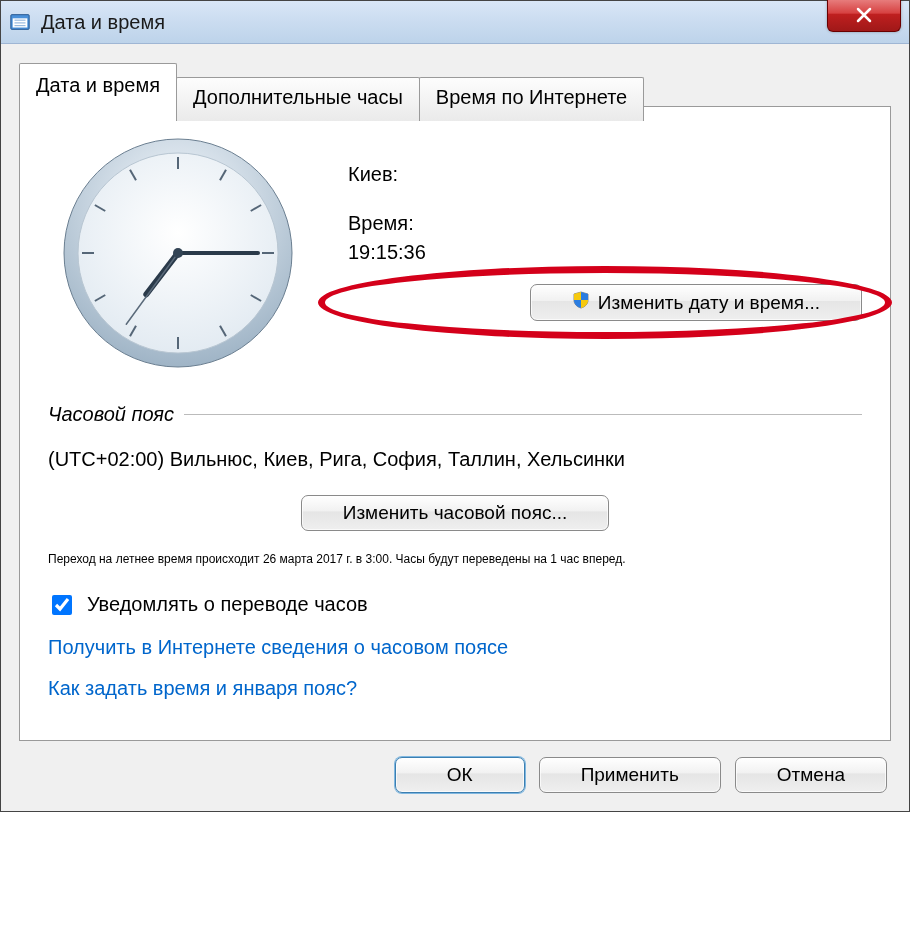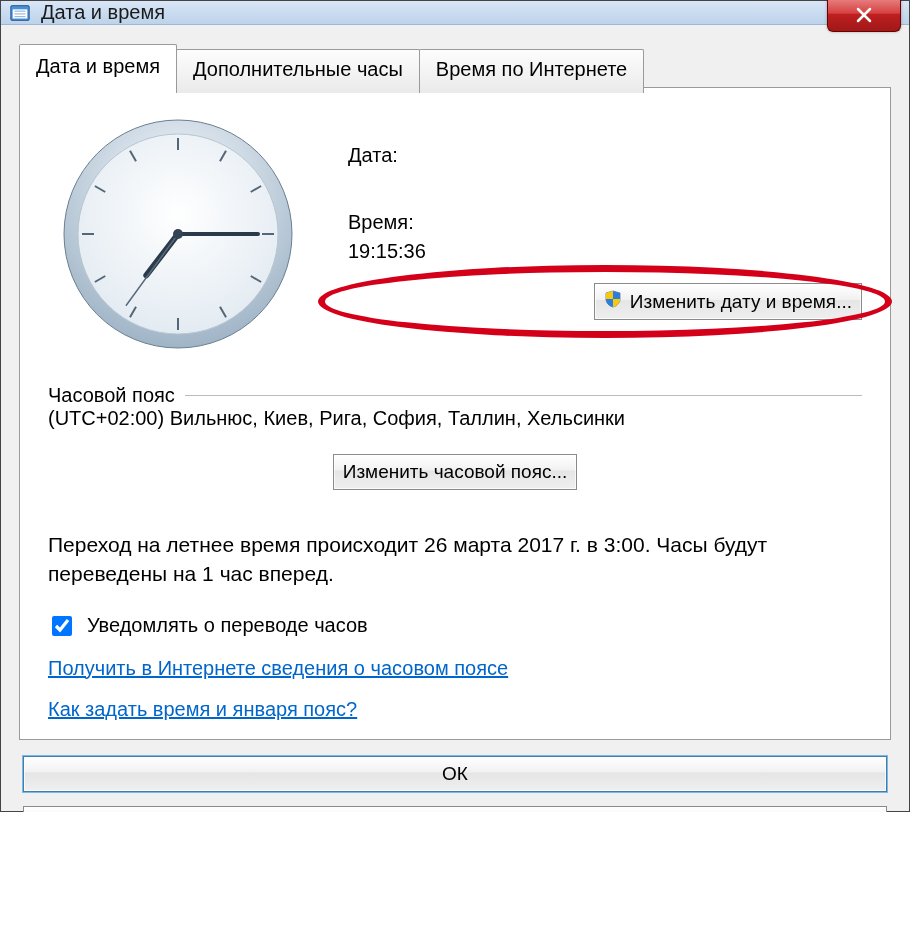--- a/index.html
+++ b/index.html
@@ -81,21 +81,21 @@
   cursor: default;
 }
 .tab.active {
   background: #fff;
   top: 1px;
   padding-top: 10px;
   z-index: 3;
 }
 .tab.inactive {
   background: linear-gradient(to bottom, #fdfdfd 0%, #eaeaea 100%);
-  top: 6px;
+  top: 15px;
 }
 
 .tabpanel {
   flex: 1;
   background: #fff;
   border: 1px solid #9a9a9a;
   padding: 26px 28px 18px 28px;
   position: relative;
   z-index: 1;
   box-sizing: border-box;
@@ -126,24 +126,24 @@
   margin-bottom: 8px;
 }
 
 .btn {
   display: inline-flex;
   align-items: center;
   justify-content: center;
   gap: 8px;
   font-size: 19px;
   font-family: inherit;
-  padding: 6px 9px;
+  padding: 6px 41px;
   background: linear-gradient(to bottom, #ffffff 0%, #f1f1f1 45%, #e5e5e5 46%, #efefef 100%);
   border: 1px solid #8a8a8a;
-  border-radius: 0;
+  border-radius: 7px;
   cursor: default;
   white-space: nowrap;
   box-shadow: inset 0 0 0 1px rgba(255,255,255,0.7);
 }
 .btn.primary-default {
   border: 1px solid #3c7fb1;
   box-shadow: 0 0 0 1px #7fb7e0, inset 0 0 0 1px rgba(255,255,255,0.7);
 }
 
 .highlight-ellipse {
@@ -151,71 +151,71 @@
   border: 7px solid #d4001a;
   border-radius: 50% / 50%;
   pointer-events: none;
 }
 
 .section-header {
   display: flex;
   align-items: center;
   margin-top: 30px;
   gap: 10px;
+  font-style: italic;
 }
 .section-header .hdr-text {
   font-size: 20px;
   white-space: nowrap;
 }
 .section-header .hline {
   flex: 1;
   height: 1px;
   background: #bbb;
 }
 .tz-text {
   font-size: 20px;
+  margin-top: 22px;
 }
 .right-btn-row {
   display: flex;
   justify-content: center;
   margin-top: 24px;
 }
 
 .dst-text {
-  font-size: 21px;
-  margin-top: 40px;
+  font-size: 12px;
+  margin-top: 20px;
   line-height: 1.4;
 }
 .check-row {
   display: flex;
   align-items: center;
   gap: 12px;
   margin-top: 24px;
   font-size: 20px;
 }
 .check-row input {
   width: 20px;
   height: 20px;
 }
 .link {
   color: #0066cc;
-  text-decoration: underline;
   font-size: 20px;
   margin-top: 18px;
   display: inline-block;
   cursor: pointer;
 }
 
 .button-row {
   margin-top: 16px;
   display: flex;
-  justify-content: flex-start;
+  justify-content: flex-end;
   gap: 14px;
   padding: 0 4px;
-  flex-direction: column;
 }
 .button-row .btn {
   min-width: 130px;
 }
 
 </style>
 </head>
 <body>
 
 <div class="window">
@@ -287,22 +287,22 @@
             <g id="clock-hands">
                 <line x1="120" y1="120" x2="88.34440569154653" y2="161.25437369514424" stroke="#2a3a4a" stroke-width="6" stroke-linecap="round"></line>
                 <line x1="120" y1="120" x2="200" y2="120" stroke="#2a3a4a" stroke-width="4" stroke-linecap="round"></line>
                 <line x1="120" y1="120" x2="68.27489779826237" y2="191.19349550499538" stroke="#5a6a7a" stroke-width="1.5" stroke-linecap="round"></line>
               </g>
             <circle cx="120" cy="120" r="5" fill="#334455"></circle>
           </svg>
         </div>
 
         <div class="info-col" style="position:relative;">
-          <div class="label">Дата:</div>
-          <div class="label" style="margin-top:44px">Время:</div>
+          <div class="label">Киев:</div>
+          <div class="label" style="margin-top:26px">Время:</div>
           <div class="value">19:15:36</div>
 
           <div style="display:flex;justify-content:flex-end;margin-top:20px;position:relative;">
             <button class="btn">
               <span>
                 <svg width="18" height="18" viewBox="0 0 18 18">
                   <path d="M9 1 L16 3 V9 C16 13 13 16 9 17 C5 16 2 13 2 9 V3 Z" fill="#f0f0f0" stroke="#444" stroke-width="0.6"></path>
                   <path d="M9 1 L16 3 V9 H9 Z" fill="#2b7de1"></path>
                   <path d="M9 1 L2 3 V9 H9 Z" fill="#f6c90e"></path>
                   <path d="M9 17 C5 16 2 13 2 9 H9 Z" fill="#2b7de1"></path>

